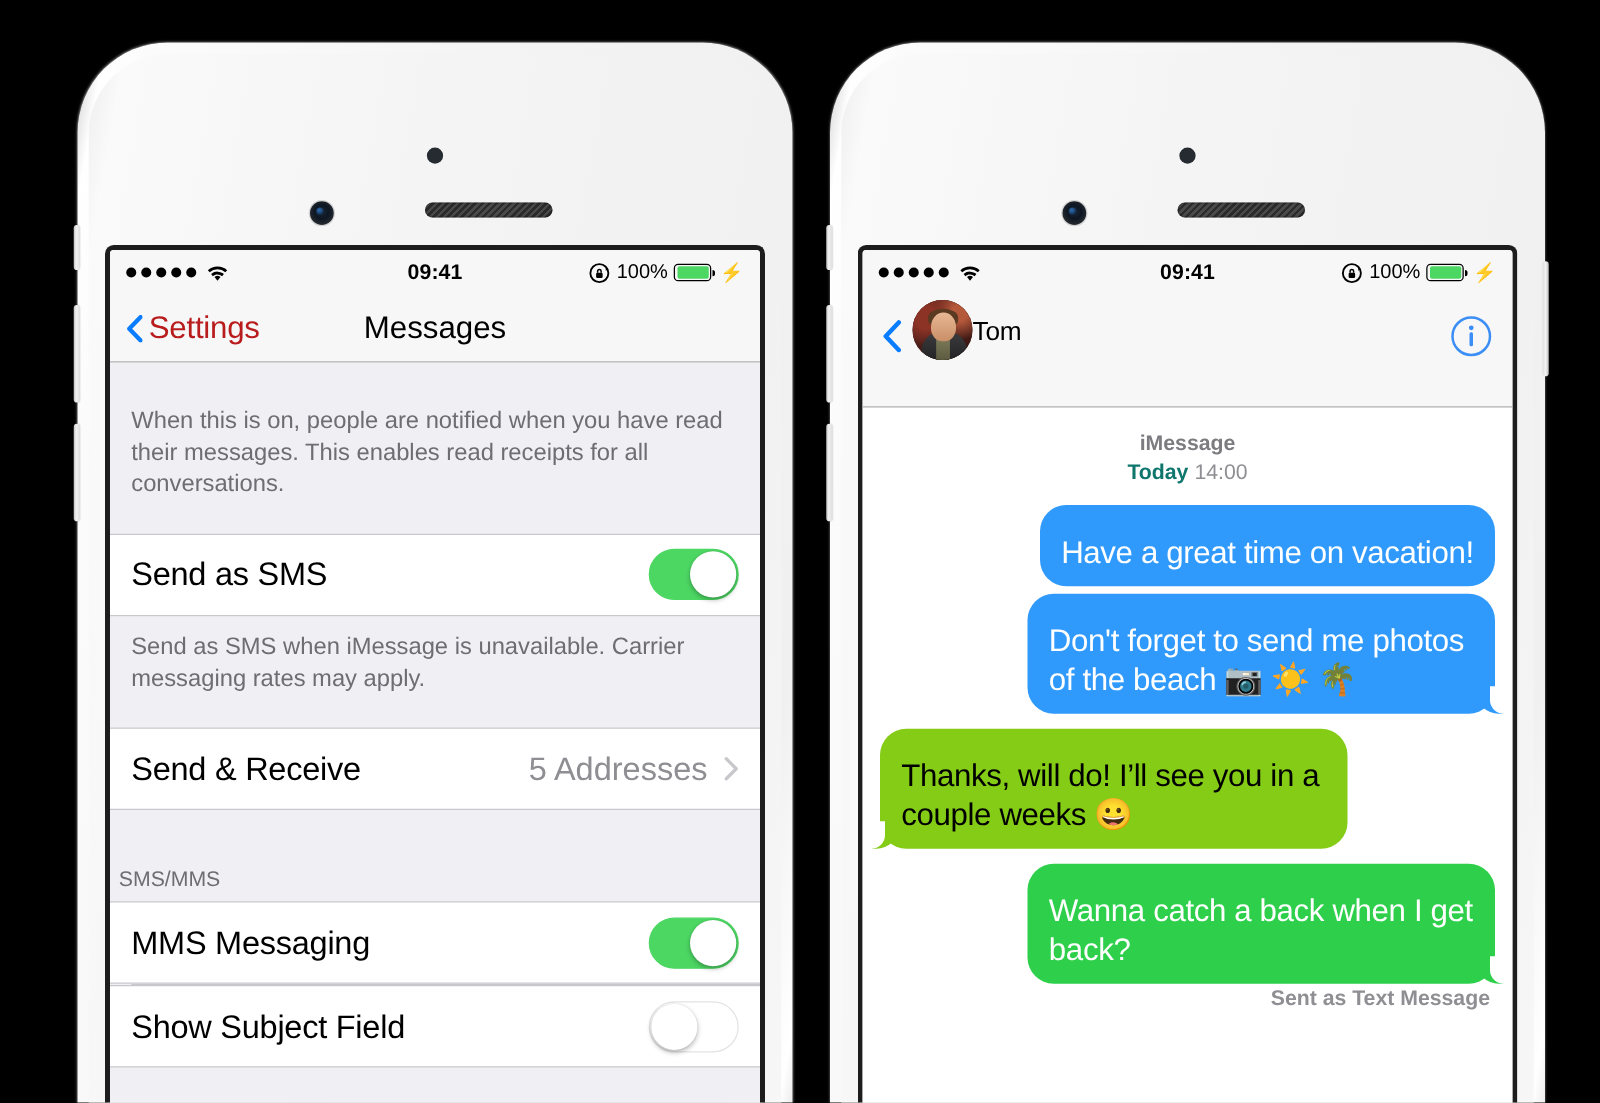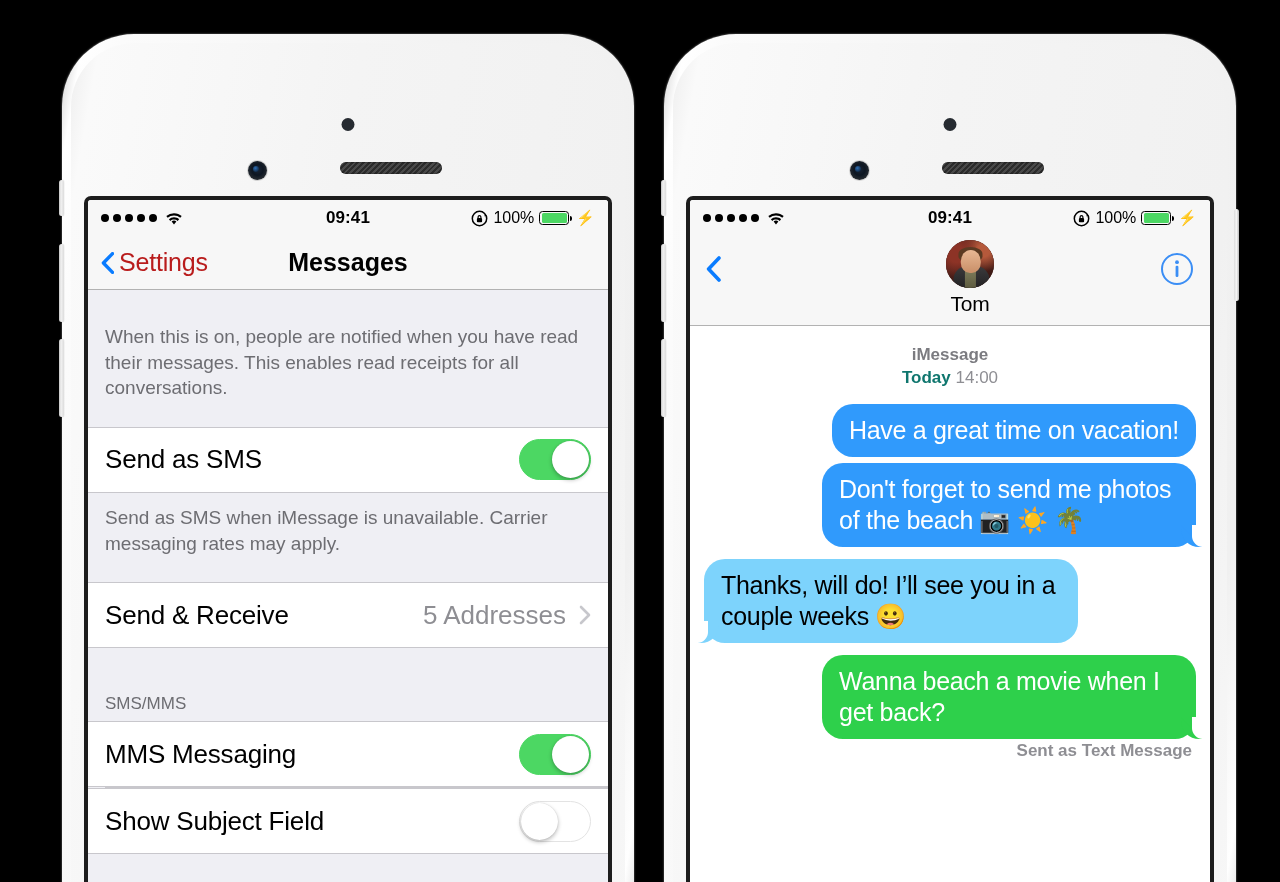--- a/index.html
+++ b/index.html
@@ -128,29 +128,29 @@
     background: #f7f7f7;
     border-bottom: 1px solid #b2b2b2;
     display: flex; align-items: center;
     position: relative; padding: 0 13px;
   }
   .nav-back { display: flex; align-items: center; gap: 5px; color: #007AFF; cursor: pointer; }
   .chev-back { width: 13px; height: 22px; }
   .nav-back-label { font-size: 25px; color: #b91c1c; letter-spacing: -.2px; }
   .nav-title {
     position: absolute; left: 0; right: 0; text-align: center;
-    font-size: 25px; font-weight: bold; color: #000; pointer-events: none;
+    font-size: 25px; font-weight: normal; color: #000; pointer-events: none;
   }
 
   
   .settings-scroll { flex: 1; background: #efeff4; overflow: hidden; }
   .grp-gap { height: 22px; }
   .grp-gap.tall { height: 46px; }
   .grp-header {
-    font-size: 17px; color: #6d6d72; padding: 0 17px 7px 17px;
+    font-size: 17px; color: #6d6d72; padding: 0 17px 7px 7px;
   }
   .cell {
     background: #fff; height: 66px;
     display: flex; align-items: center;
     padding: 0 17px;
     border-top: 1px solid #c8c7cc;
     border-bottom: 1px solid #c8c7cc;
   }
   .cell-label { font-size: 26px; color: #000; letter-spacing: -.2px; }
   .cell-value { margin-left: auto; font-size: 26px; color: #8e8e93; }
@@ -181,21 +181,21 @@
   
   .msg-navbar {
     flex: 0 0 90px; background: #f7f7f7;
     border-bottom: 1px solid #b2b2b2;
     display: flex; align-items: flex-start; padding: 6px 16px 0 16px;
     position: relative;
   }
   .msg-back { padding-top: 14px; cursor: pointer; }
   .msg-contact {
     position: absolute; left: 0; right: 0; top: 4px;
-    display: flex; flex-direction: column; align-items: center;
+    display: flex; align-items: center;
     pointer-events: none;
     margin-left: 40px;
   }
   .avatar {
     width: 48px; height: 48px; border-radius: 50%;
     overflow: hidden; position: relative;
     background: #3a1d18;
     box-shadow: inset 0 0 0 1px rgba(0,0,0,.12);
   }
   .avatar .av-bg {
@@ -234,30 +234,30 @@
   .convo-meta b { color: #0f766e; font-weight: bold; }
   .convo-meta .svc { font-weight: bold; display: block; color: #7b7b80; }
 
   .row { display: flex; margin-bottom: 6px; }
   .row.out { justify-content: flex-end; }
   .row.in  { justify-content: flex-start; }
 
   .bubble {
     position: relative;
     max-width: 76%;
-    padding: 11px 17px 12px 17px;
+    padding: 23px 17px 12px 17px;
     border-radius: 21px;
     font-size: 25px;
     line-height: 1.22;
     letter-spacing: -.3px;
     word-wrap: break-word;
   }
   .bubble.blue  { background: #309afc; color: #fff; }
   .bubble.green { background: #2ed04b; color: #fff; }
-  .bubble.gray  { background: #7dd3fc; color: #000; }
+  .bubble.gray  { background: #84cc16; color: #000; }
 
   .bubble.tail-r::after {
     content:""; position:absolute; right:-7px; bottom:0;
     width:22px; height:22px;
     background: inherit;
     border-bottom-left-radius: 18px;
     clip-path: polygon(0 0, 100% 100%, 0 100%);
   }
   .bubble.tail-r::before {
     content:""; position:absolute; right:-7px; bottom:0;
@@ -483,21 +483,21 @@
 
             <div class="row out">
               <div class="bubble blue tail-r">Don't forget to send me photos of the beach 📷 ☀️ 🌴</div>
             </div>
 
             <div class="row in" style="margin-top:12px;">
               <div class="bubble gray tail-l">Thanks, will do! I’ll see you in a couple weeks 😀</div>
             </div>
 
             <div class="row out" style="margin-top:12px;margin-bottom:0;">
-              <div class="bubble green tail-r">Wanna beach a movie when I get back?</div>
+              <div class="bubble green tail-r">Wanna catch a back when I get back?</div>
             </div>
 
             <div class="delivery">Sent as Text Message</div>
           </div>
 
         </div>
       </div>
     </div>
   </div>
 

